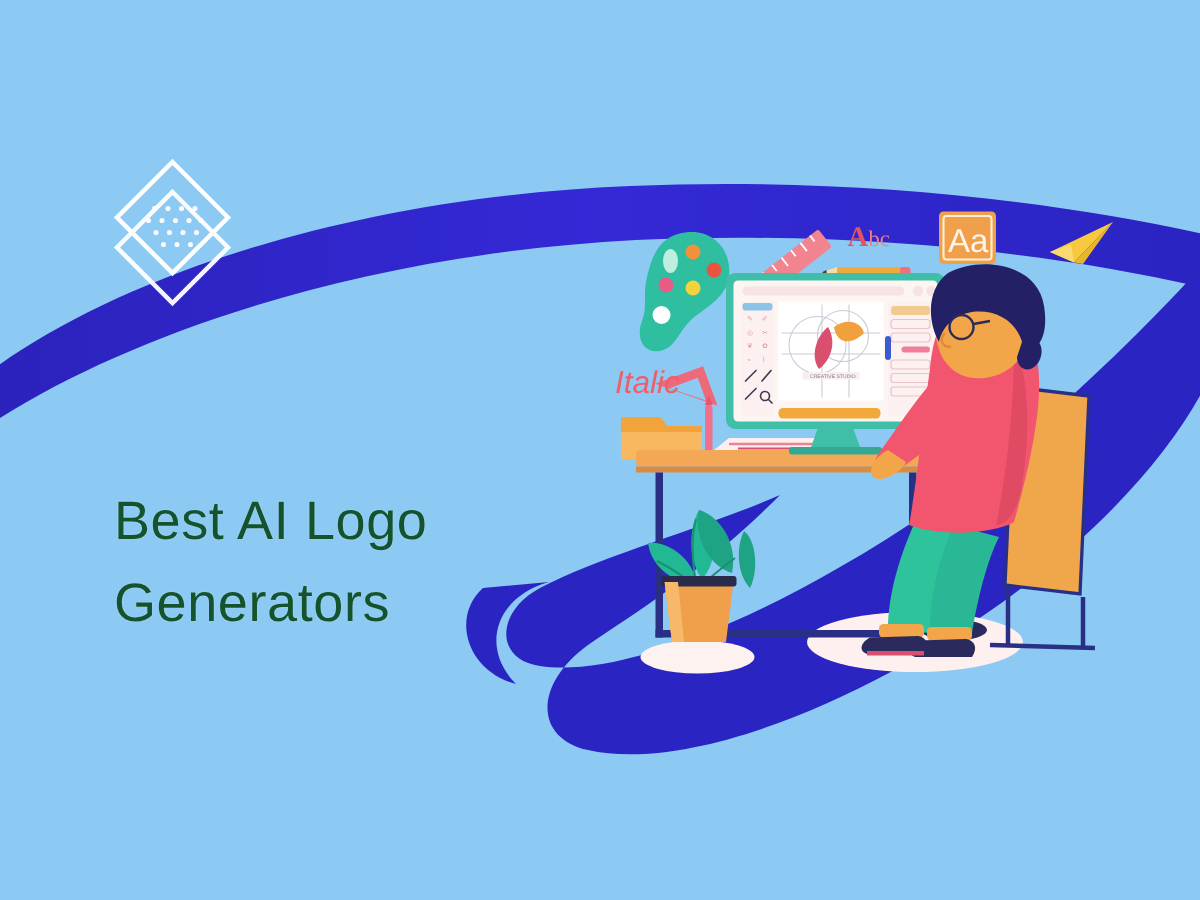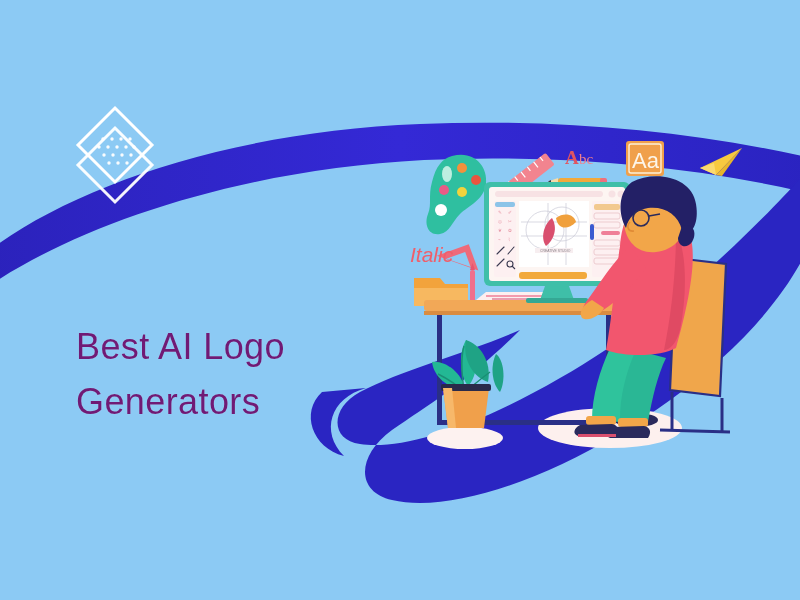--- a/index.html
+++ b/index.html
@@ -20,21 +20,21 @@
     inset: 0;
     width: 800px;
     height: 600px;
     display: block;
   }
   #headline {
     position: absolute;
     left: 76px;
     top: 320px;
     width: 330px;
-    color: #701a75;
+    color: #14532d;
     font-family: "Liberation Sans", sans-serif;
     font-size: 36px;
     font-weight: 400;
     line-height: 1.52;
     letter-spacing: 0.4px;
     white-space: pre-line;
     text-shadow: 0 0 1px rgba(255,255,255,0.35);
     user-select: none;
   }
 </style>

